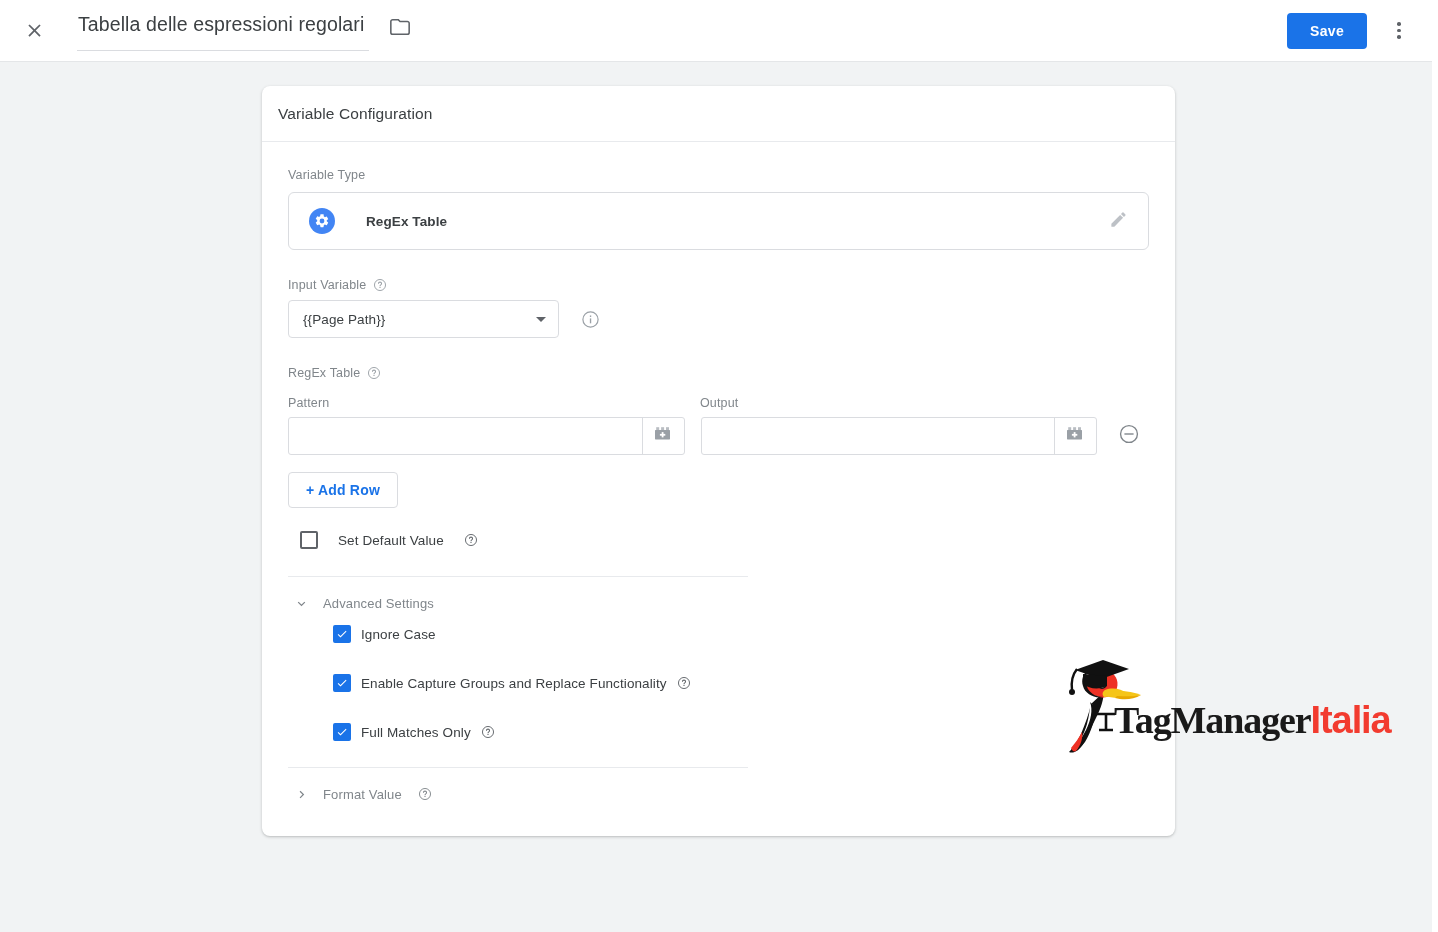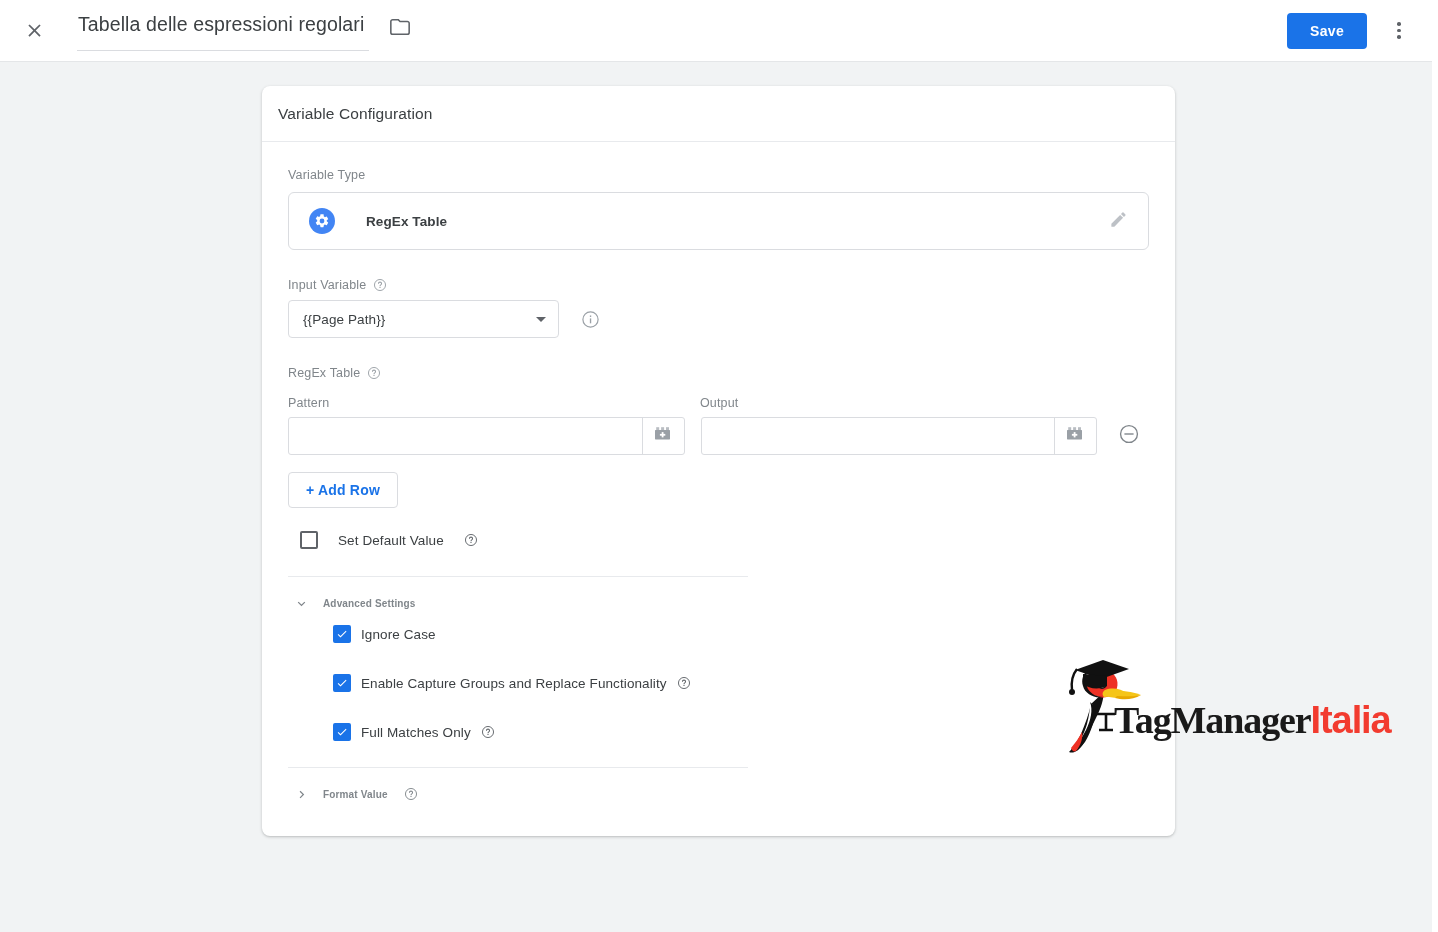--- a/index.html
+++ b/index.html
@@ -342,24 +342,23 @@
     gap: 14px;
     margin-top: 18px;
     padding-left: 5px;
     cursor: pointer;
   }
   .expander-caret {
     width: 16px; height: 16px;
     display: flex; align-items: center; justify-content: center;
   }
   .expander-label {
-    font-size: 10px;
+    font-size: 13px;
     color: #80868b;
     letter-spacing: 0.15px;
-    font-weight: bold;
   }
 
   .adv-list {
     margin-top: 14px;
     padding-left: 45px;
     display: flex;
     flex-direction: column;
     gap: 31px;
   }
 

